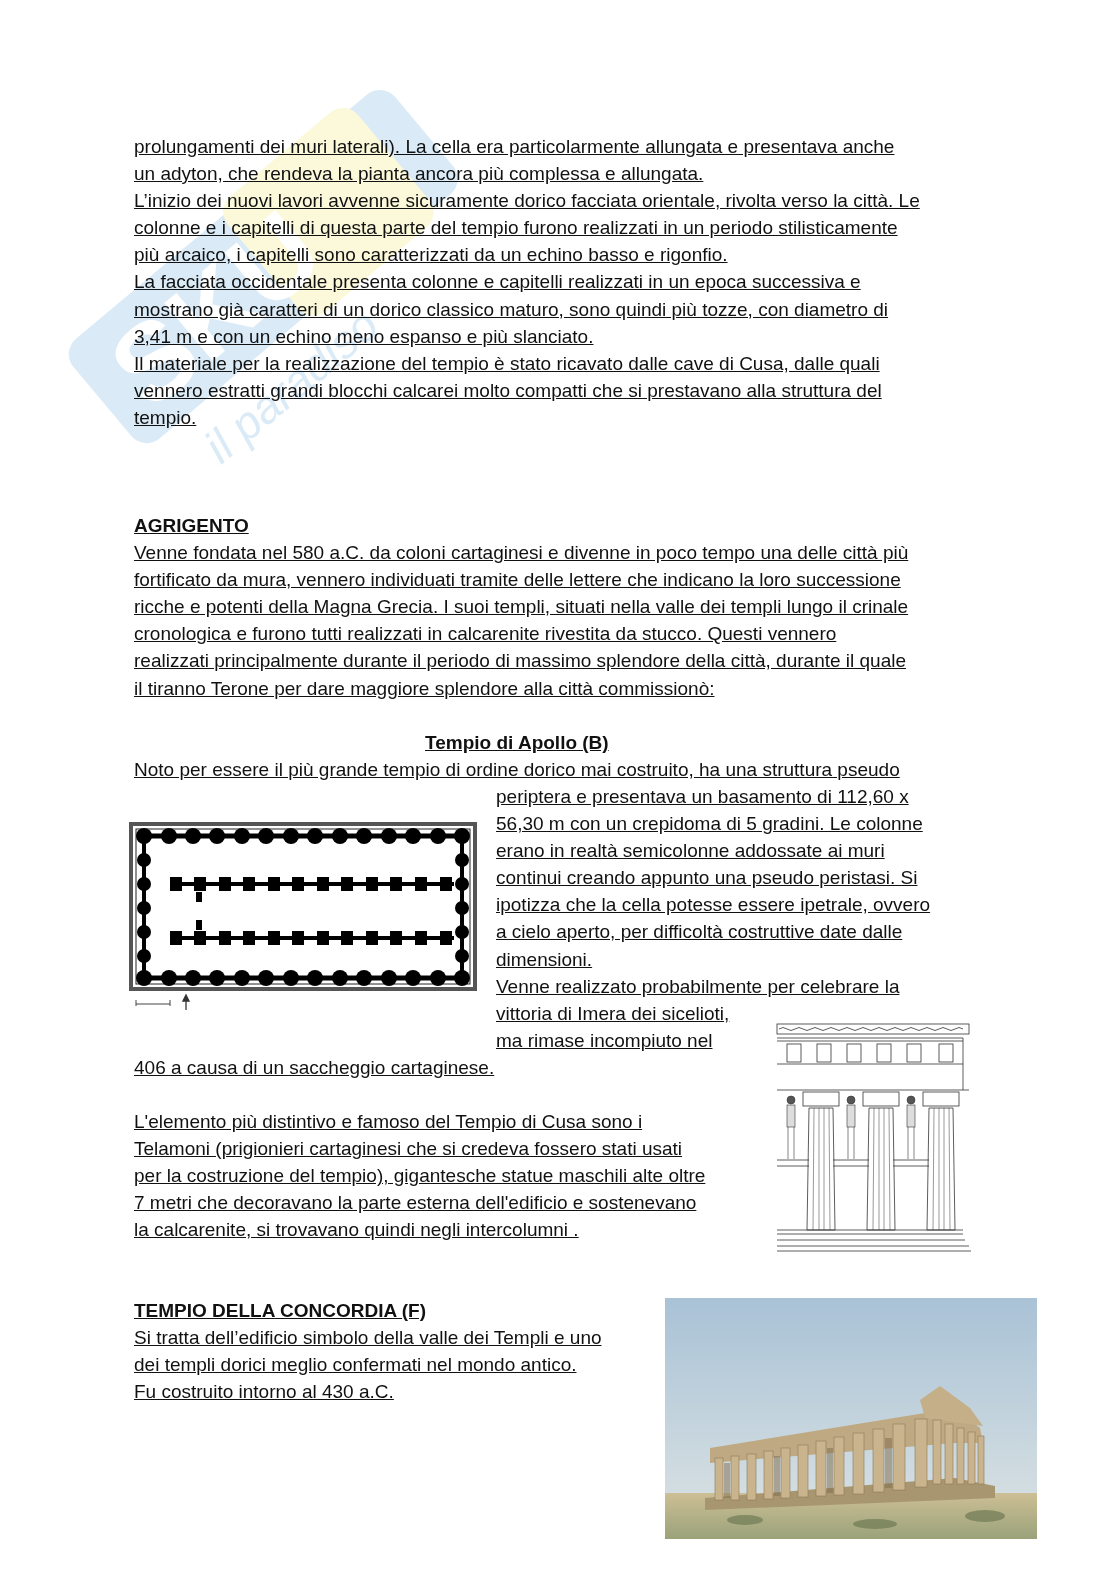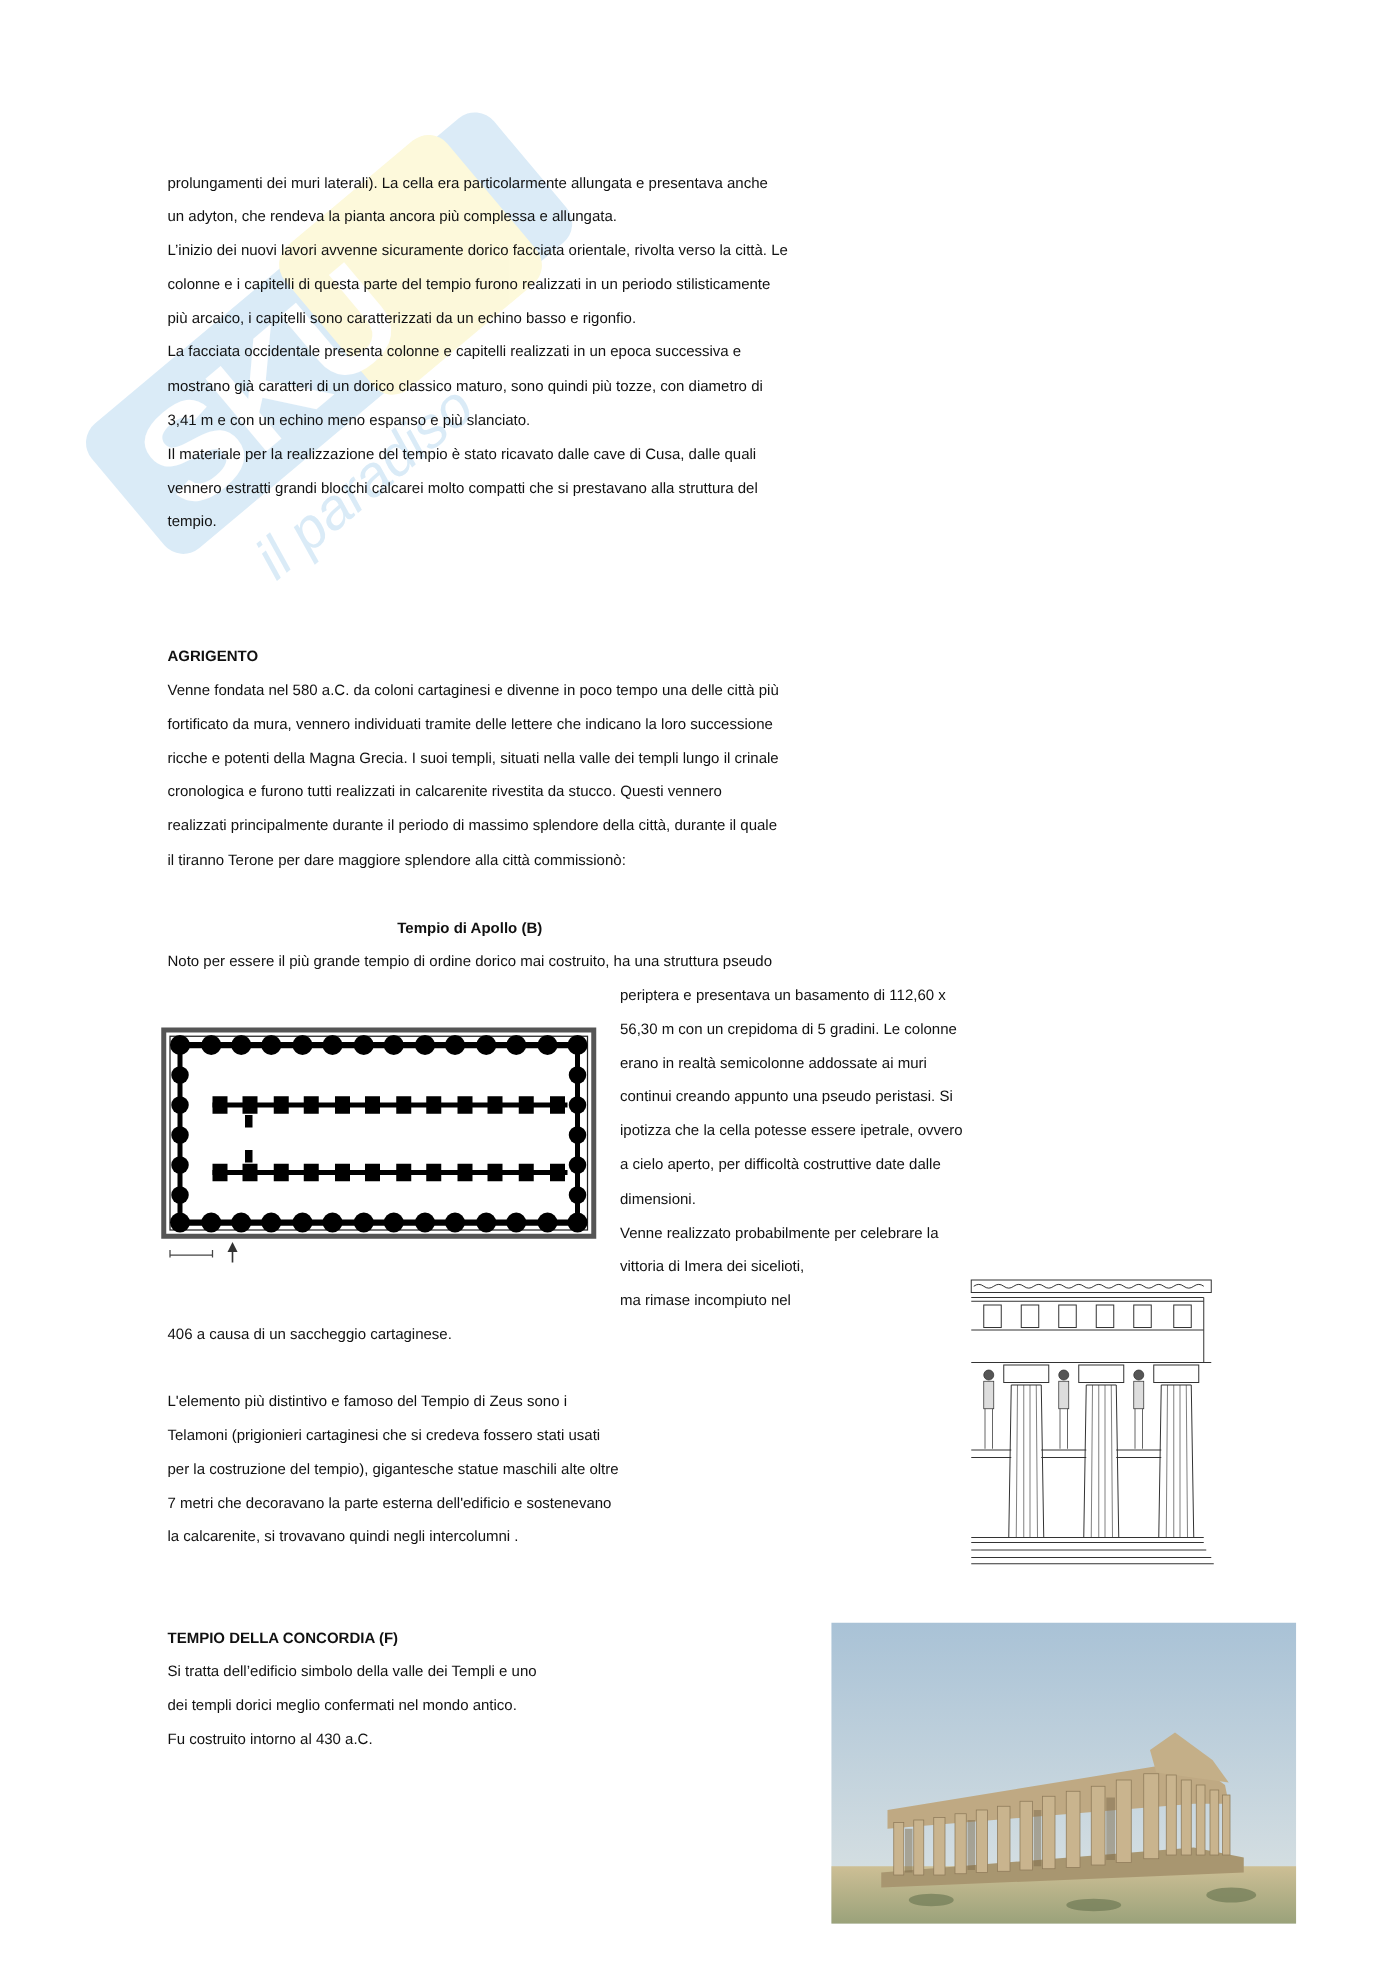--- a/index.html
+++ b/index.html
@@ -4,21 +4,21 @@
 <style>
   html, body { margin: 0; padding: 0; background: #ffffff; }
   body { width: 1116px; height: 1579px; position: relative; overflow: hidden;
          font-family: "Liberation Sans", sans-serif; color: #111; }
   .page { position: absolute; inset: 0; }
 
   
   .watermark { position: absolute; left: 20px; top: 40px; width: 470px; height: 480px;
                pointer-events: none; z-index: 0; }
 
-  .text { position: absolute; font-size: 12px; line-height: 27.1px; z-index: 2; white-space: nowrap; }
+  .text { position: absolute; font-size: 19px; line-height: 27.1px; z-index: 2; white-space: nowrap; text-decoration: underline; }
   .line { display: block; height: 27.1px; }
   .bold { font-weight: bold; }
 
   #intro { left: 134px; top: 133px; }
   #agrigento { left: 134px; top: 512px; }
   #apollo { left: 134px; top: 729px; text-align: center; }
   #apollo-right { left: 496px; top: 783px; }
   #apollo-end { left: 134px; top: 1054px; text-align: right; }
   #zeus { left: 134px; top: 1108px; }
   #concordia { left: 134px; top: 1297px; }
@@ -176,21 +176,21 @@
     <span class="line">Venne realizzato probabilmente per celebrare la</span>
     <span class="line">vittoria di Imera dei sicelioti,</span>
     <span class="line">ma rimase incompiuto nel</span>
   </div>
 
   <div class="text" id="apollo-end">
     <span class="line">406 a causa di un saccheggio cartaginese.</span>
   </div>
 
   <div class="text" id="zeus">
-    <span class="line">L'elemento più distintivo e famoso del Tempio di Zeus sono i</span>
+    <span class="line">L'elemento più distintivo e famoso del Tempio di Cusa sono i</span>
     <span class="line">Telamoni (prigionieri cartaginesi che si credeva fossero stati usati</span>
     <span class="line">per la costruzione del tempio), gigantesche statue maschili alte oltre</span>
     <span class="line">7 metri che decoravano la parte esterna dell'edificio e sostenevano</span>
     <span class="line">la calcarenite, si trovavano quindi negli intercolumni .</span>
   </div>
 
   <svg class="figure" id="elevation" viewBox="0 0 200 235">
     <g stroke="#333" stroke-width="0.8" fill="none">
 
       <rect x="4" y="4" width="192" height="10"></rect>

